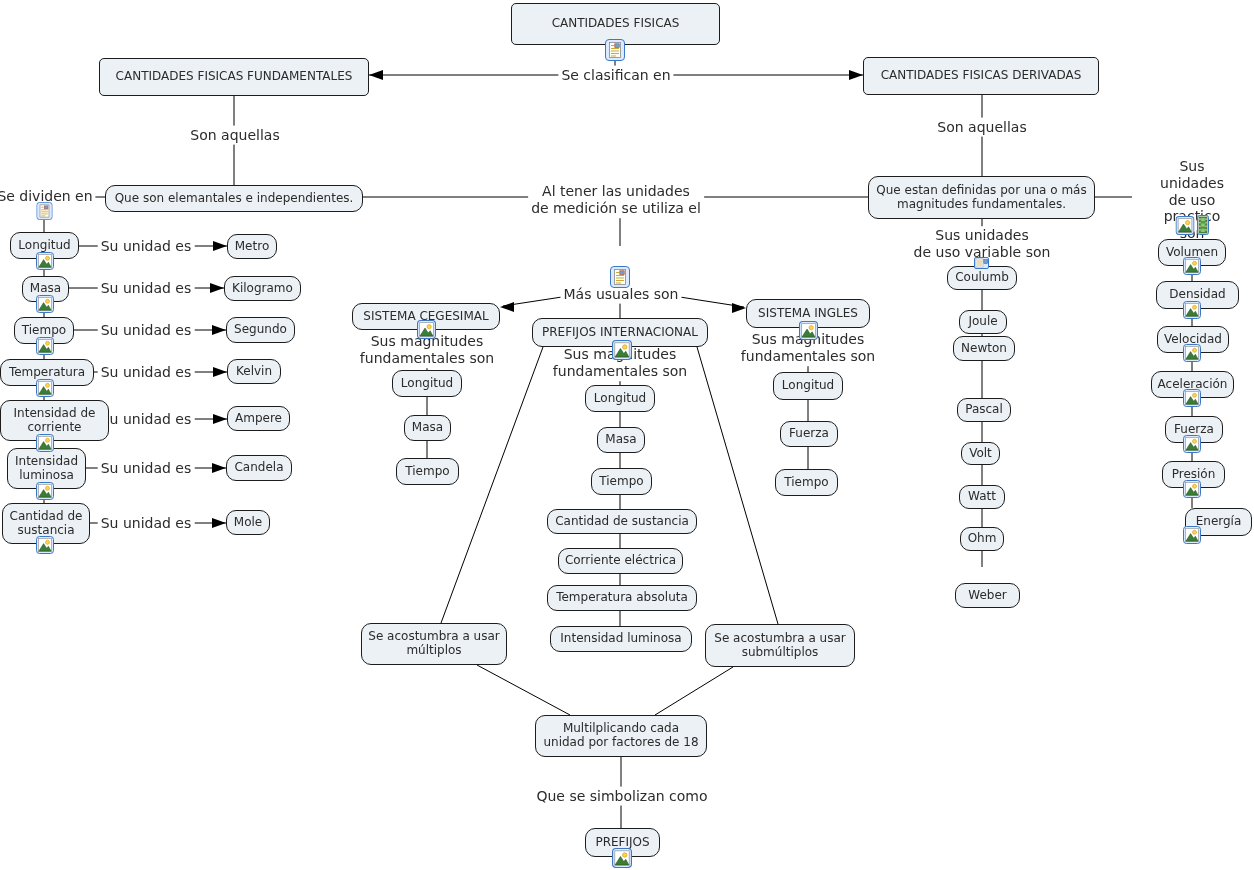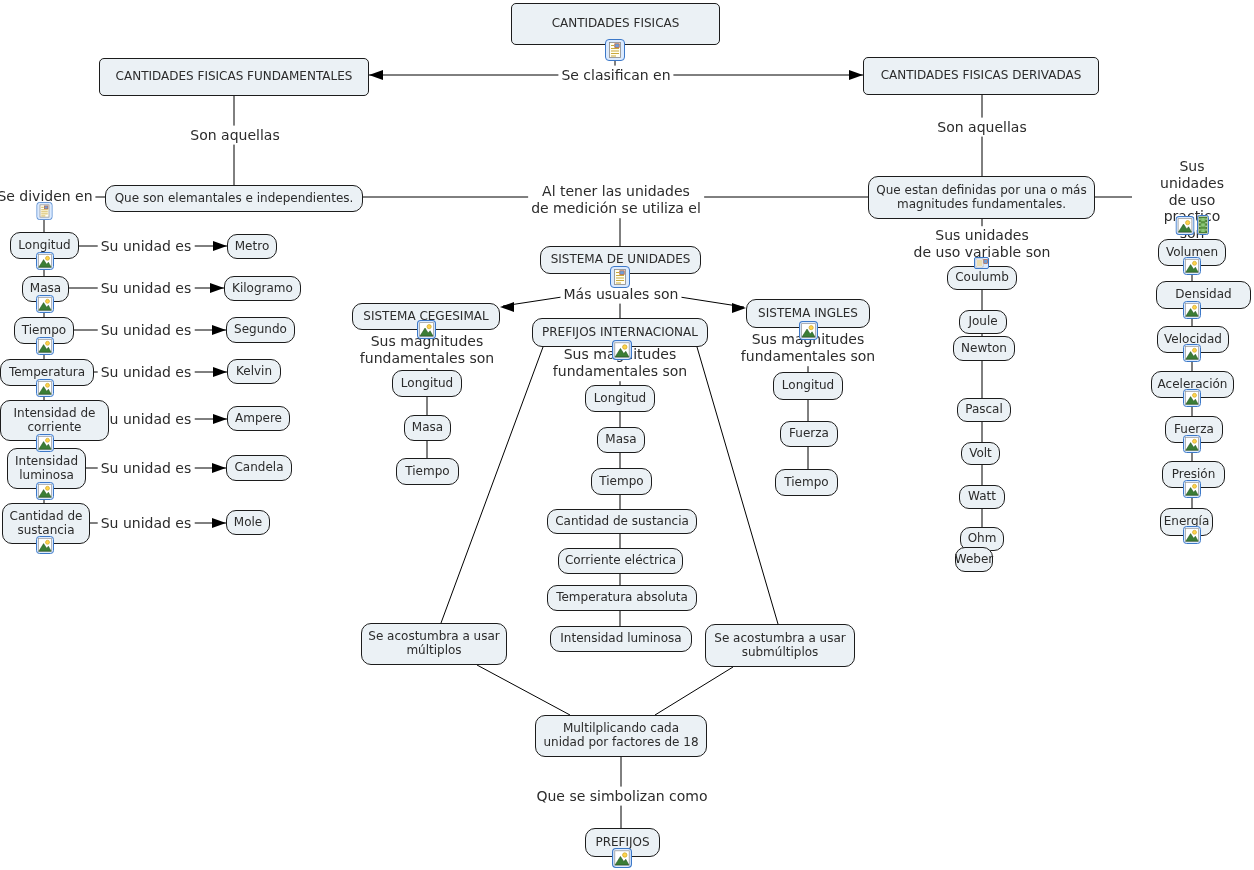--- a/index.html
+++ b/index.html
@@ -160,21 +160,20 @@
 sustancia</div>
 
   <div class="node" style="left:227px;top:234px;width:50px;height:25px">Metro</div>
   <div class="node" style="left:224px;top:276px;width:77px;height:25px">Kilogramo</div>
   <div class="node" style="left:226px;top:317px;width:69px;height:26px">Segundo</div>
   <div class="node" style="left:227px;top:359px;width:54px;height:25px">Kelvin</div>
   <div class="node" style="left:227px;top:406px;width:63px;height:25px">Ampere</div>
   <div class="node" style="left:226px;top:455px;width:66px;height:26px">Candela</div>
   <div class="node" style="left:226px;top:510px;width:44px;height:25px">Mole</div>
 
-  <div class="node" style="left:540px;top:246px;width:161px;height:28px">SISTEMA DE UNIDADES</div>
   <div class="node" style="left:352px;top:303px;width:148px;height:27px">SISTEMA CEGESIMAL</div>
   <div class="node" style="left:532px;top:318px;width:176px;height:29px">PREFIJOS INTERNACIONAL</div>
   <div class="node" style="left:746px;top:299px;width:124px;height:29px">SISTEMA INGLES</div>
 
   <div class="node" style="left:392px;top:370px;width:70px;height:27px">Longitud</div>
   <div class="node" style="left:404px;top:415px;width:47px;height:26px">Masa</div>
   <div class="node" style="left:396px;top:458px;width:63px;height:27px">Tiempo</div>
 
   <div class="node" style="left:585px;top:385px;width:70px;height:27px">Longitud</div>
   <div class="node" style="left:597px;top:427px;width:48px;height:26px">Masa</div>
@@ -196,29 +195,29 @@
 unidad por factores de 18</div>
   <div class="node" style="left:585px;top:828px;width:75px;height:29px">PREFIJOS</div>
 
   <div class="node" style="left:947px;top:266px;width:70px;height:24px">Coulumb</div>
   <div class="node" style="left:959px;top:310px;width:48px;height:24px">Joule</div>
   <div class="node" style="left:953px;top:336px;width:62px;height:25px">Newton</div>
   <div class="node" style="left:957px;top:398px;width:54px;height:24px">Pascal</div>
   <div class="node" style="left:961px;top:442px;width:39px;height:23px">Volt</div>
   <div class="node" style="left:959px;top:485px;width:46px;height:24px">Watt</div>
   <div class="node" style="left:960px;top:527px;width:44px;height:24px">Ohm</div>
-  <div class="node" style="left:955px;top:547px;width:38px;height:25px">Weber</div>
+  <div class="node" style="left:955px;top:583px;width:65px;height:25px">Weber</div>
 
   <div class="node" style="left:1158px;top:239px;width:68px;height:27px">Volumen</div>
-  <div class="node" style="left:1156px;top:281px;width:95px;height:28px">Densidad</div>
+  <div class="node" style="left:1156px;top:281px;width:83px;height:28px">Densidad</div>
   <div class="node" style="left:1157px;top:326px;width:72px;height:27px">Velocidad</div>
   <div class="node" style="left:1151px;top:371px;width:83px;height:27px">Aceleración</div>
   <div class="node" style="left:1165px;top:416px;width:58px;height:27px">Fuerza</div>
   <div class="node" style="left:1162px;top:461px;width:63px;height:27px">Presión</div>
-  <div class="node" style="left:1160px;top:508px;width:53px;height:28px">Energía</div>
+  <div class="node" style="left:1185px;top:508px;width:67px;height:28px">Energía</div>
 
   <span class="icon" style="left:605px;top:39px;width:20px;height:22px">
       <svg viewBox="0 0 20 22">
         <use href="#sym-doc"></use>
       </svg>
     </span>
   <span class="icon" style="left:36px;top:202px;width:17px;height:18px">
       <svg viewBox="0 0 20 22">
         <use href="#sym-doc"></use>
       </svg>

